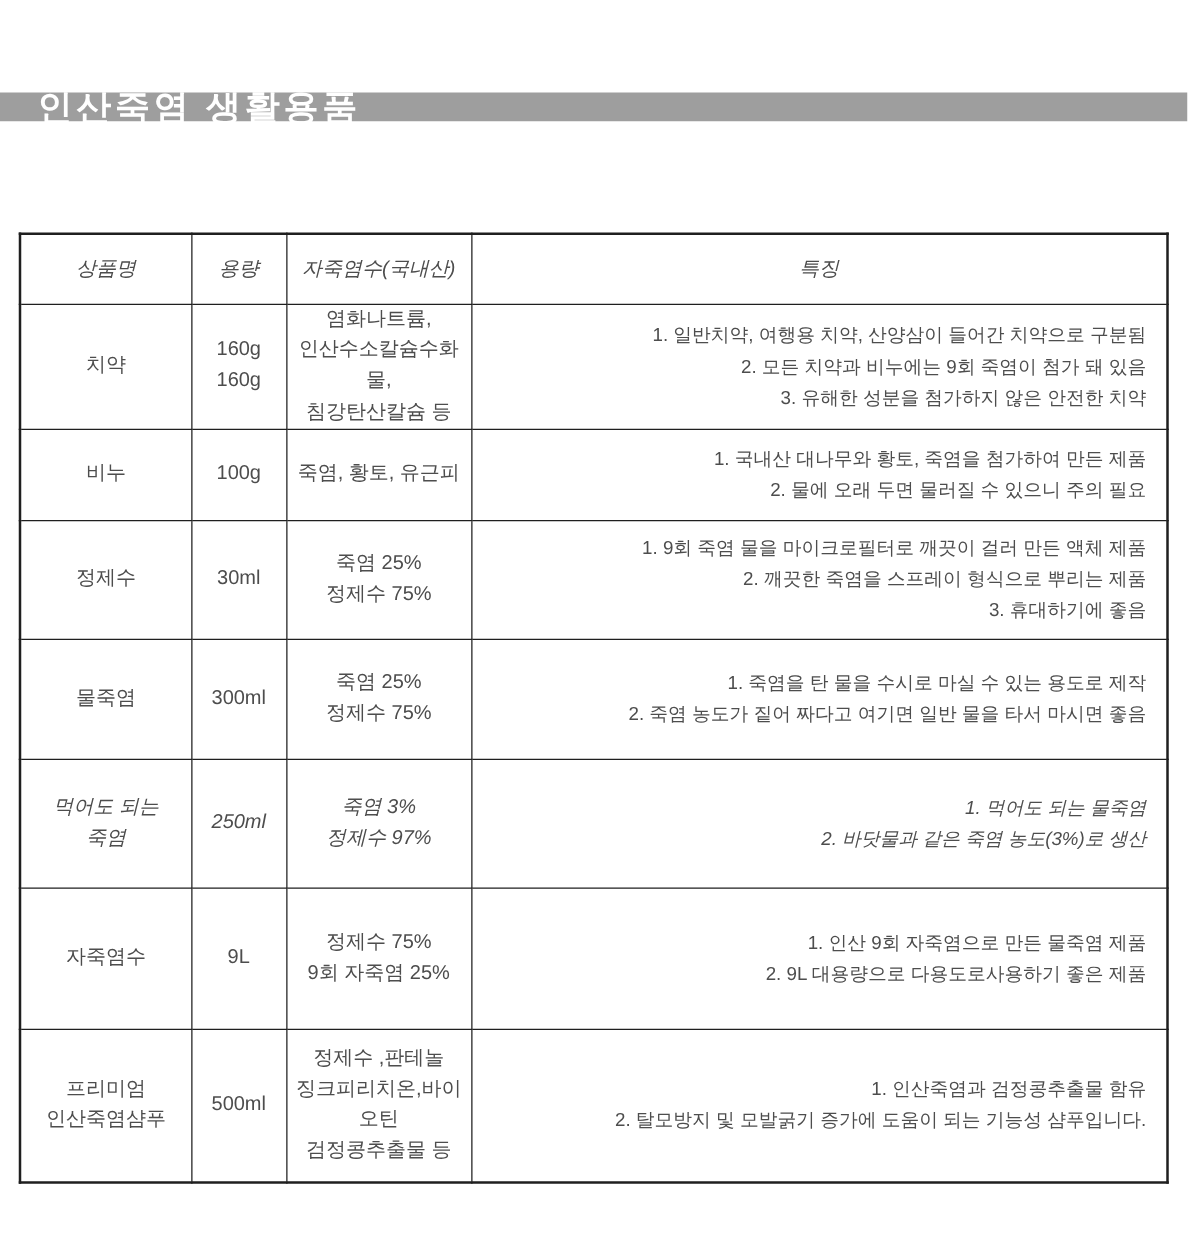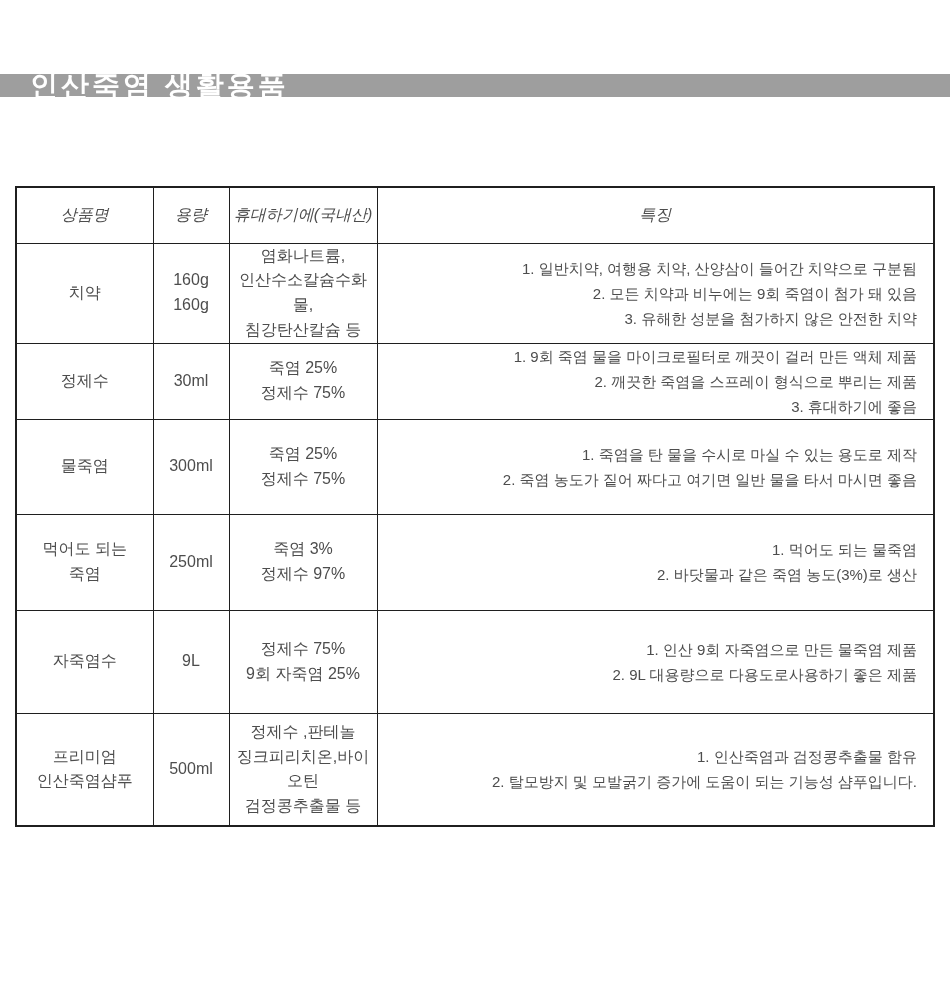--- a/index.html
+++ b/index.html
@@ -42,21 +42,21 @@
   .product-table th,
   .product-table td {
     border: 1px solid #1f1f1f;
     padding: 0;
   }
   .product-table thead tr { height: 56px; }
   .product-table tbody tr:nth-child(1) { height: 98px; }
   .product-table tbody tr:nth-child(2) { height: 73px; }
   .product-table tbody tr:nth-child(3) { height: 95px; }
   .product-table tbody tr:nth-child(4) { height: 96px; }
-  .product-table tbody tr:nth-child(5) { height: 103px; }
+  .product-table tbody tr:nth-child(5) { height: 103px; font-style: italic; }
   .product-table tbody tr:nth-child(6) { height: 113px; margin-top: 19px; }
   .product-table tbody tr:nth-child(7) { height: 123px; }
   .product-table th {
     font-weight: normal;
     font-size: 16px;
     text-align: center;
     vertical-align: middle;
     font-style: italic;
   }
   .product-table td.center-cell {
@@ -89,36 +89,45 @@
   <colgroup>
     <col style="width:137px">
     <col style="width:76px">
     <col style="width:148px">
     <col style="width:557px">
   </colgroup>
   <thead>
     <tr>
       <th>상품명</th>
       <th>용량</th>
-      <th>휴대하기에(국내산)</th>
+      <th>자죽염수(국내산)</th>
       <th>특징</th>
     </tr>
   </thead>
   <tbody id="table-body">
       <tr>
     <td class="center-cell">치약</td>
     <td class="center-cell">160g
 160g</td>
     <td class="center-cell">염화나트륨,
 인산수소칼슘수화물,
 침강탄산칼슘 등</td>
     <td class="features-cell">
           <div class="feature-line">1. 일반치약, 여행용 치약, 산양삼이 들어간 치약으로 구분됨</div>
           <div class="feature-line">2. 모든 치약과 비누에는 9회 죽염이 첨가 돼 있음</div>
           <div class="feature-line">3. 유해한 성분을 첨가하지 않은 안전한 치약</div>
+        </td>
+  </tr>
+      <tr>
+    <td class="center-cell">비누</td>
+    <td class="center-cell">100g</td>
+    <td class="center-cell">죽염, 황토, 유근피</td>
+    <td class="features-cell">
+          <div class="feature-line">1. 국내산 대나무와 황토, 죽염을 첨가하여 만든 제품</div>
+          <div class="feature-line">2. 물에 오래 두면 물러질 수 있으니 주의 필요</div>
         </td>
   </tr>
       <tr>
     <td class="center-cell">정제수</td>
     <td class="center-cell">30ml</td>
     <td class="center-cell">죽염 25%
 정제수 75%</td>
     <td class="features-cell">
           <div class="feature-line">1. 9회 죽염 물을 마이크로필터로 깨끗이 걸러 만든 액체 제품</div>
           <div class="feature-line">2. 깨끗한 죽염을 스프레이 형식으로 뿌리는 제품</div>

